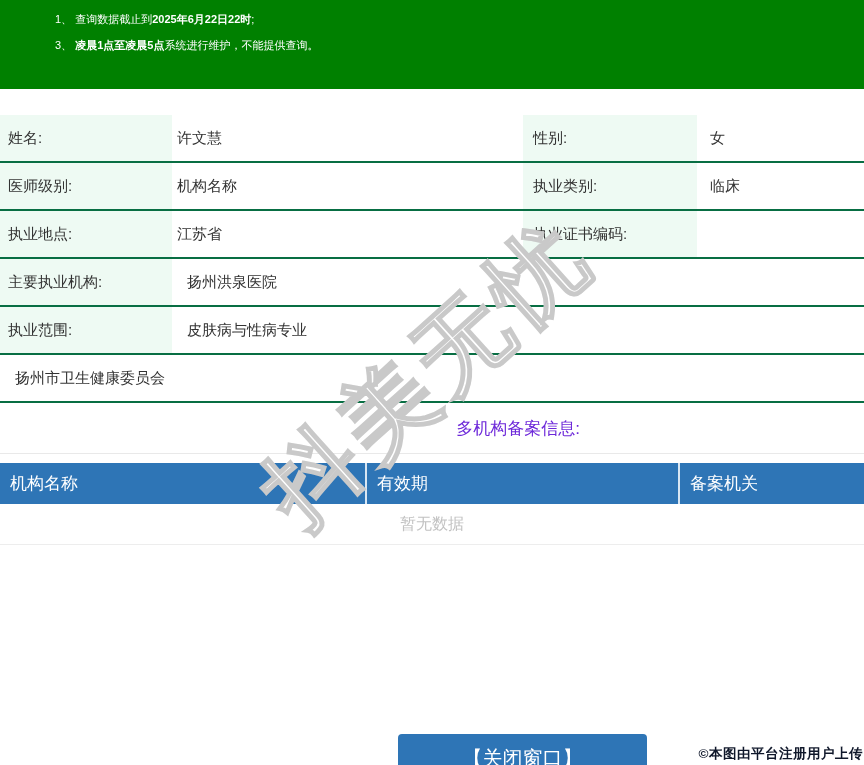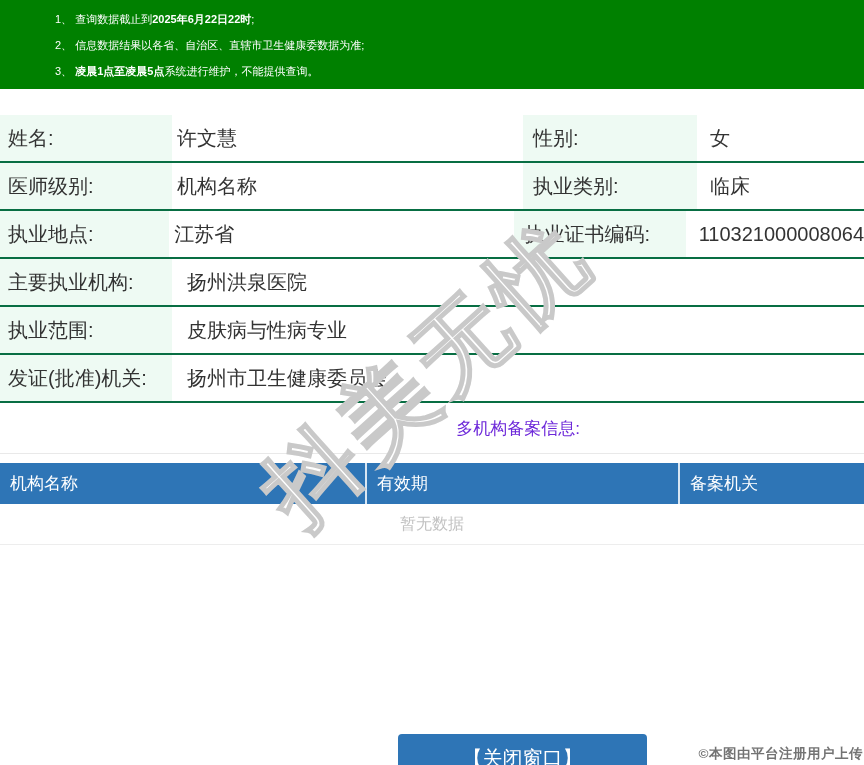--- a/index.html
+++ b/index.html
@@ -26,21 +26,21 @@
   .notice-line { line-height: 26px; white-space: nowrap; }
   .notice-line .b { font-weight: bold; }
 
   
   .info-table { margin-top: 26px; }
   .info-row {
     display: flex;
     align-items: center;
     height: 48px;
     border-bottom: 2px solid #086e43;
-    font-size: 20px;
+    font-size: 15px;
   }
   .cell { display: flex; align-items: center; height: 100%; }
   .label-cell { background: #eefaf3; }
   .l1 { width: 172px; padding-left: 8px; }
   .v1 { width: 348px; padding-left: 5px; }
   .gap { width: 3px; height: 100%; background: #fff; }
   .l2 { width: 174px; padding-left: 10px; }
   .v2 { flex: 1; padding-left: 13px; }
   .vfull { flex: 1; padding-left: 15px; }
 
@@ -115,34 +115,33 @@
     z-index: 5;
   }
 
   
   .footer-note {
     position: absolute;
     right: 1px;
     bottom: 2px;
     font-size: 13.5px;
     font-weight: bold;
-    color: #737373;
+    color: #0f172a;
     letter-spacing: 0.5px;
     text-shadow: -1px -1px 0 #fff, 1px -1px 0 #fff, -1px 1px 0 #fff, 1px 1px 0 #fff;
     z-index: 6;
   }
 </style>
 </head>
 <body>
 
 <div class="page">
 
   <div class="notice-banner">
     <div class="notice-line"><span>1、 </span><span>查询数据截止到</span><span class="b">2025年6月22日22时</span><span>;</span></div>
-    <div class="notice-line"><span>2、 </span><span>信息数据结果以各省、自治区、直辖市卫生健康委数据为准;</span></div>
     <div class="notice-line"><span>3、 </span><span class="b">凌晨1点至凌晨5点</span><span>系统进行维护，不能提供查询。</span></div>
   </div>
 
   <div class="info-table">
 
     <div class="info-row">
       <div class="cell label-cell l1">姓名:</div>
       <div class="cell v1">许文慧</div>
       <div class="gap"></div>
       <div class="cell label-cell l2">性别:</div>
@@ -155,35 +154,33 @@
       <div class="gap"></div>
       <div class="cell label-cell l2">执业类别:</div>
       <div class="cell v2">临床</div>
     </div>
 
     <div class="info-row">
       <div class="cell label-cell l1">执业地点:</div>
       <div class="cell v1">江苏省</div>
       <div class="gap"></div>
       <div class="cell label-cell l2">执业证书编码:</div>
-      <div class="cell v2">110321000008064</div>
     </div>
 
     <div class="info-row">
       <div class="cell label-cell l1">主要执业机构:</div>
       <div class="cell vfull">扬州洪泉医院</div>
     </div>
 
     <div class="info-row">
       <div class="cell label-cell l1">执业范围:</div>
       <div class="cell vfull">皮肤病与性病专业</div>
     </div>
 
     <div class="info-row">
-      <div class="cell label-cell l1">发证(批准)机关:</div>
       <div class="cell vfull">扬州市卫生健康委员会</div>
     </div>
 
   </div>
 
   <div class="section-heading-row">
     <span class="section-heading">多机构备案信息:</span>
   </div>
 
   <div class="org-header">

